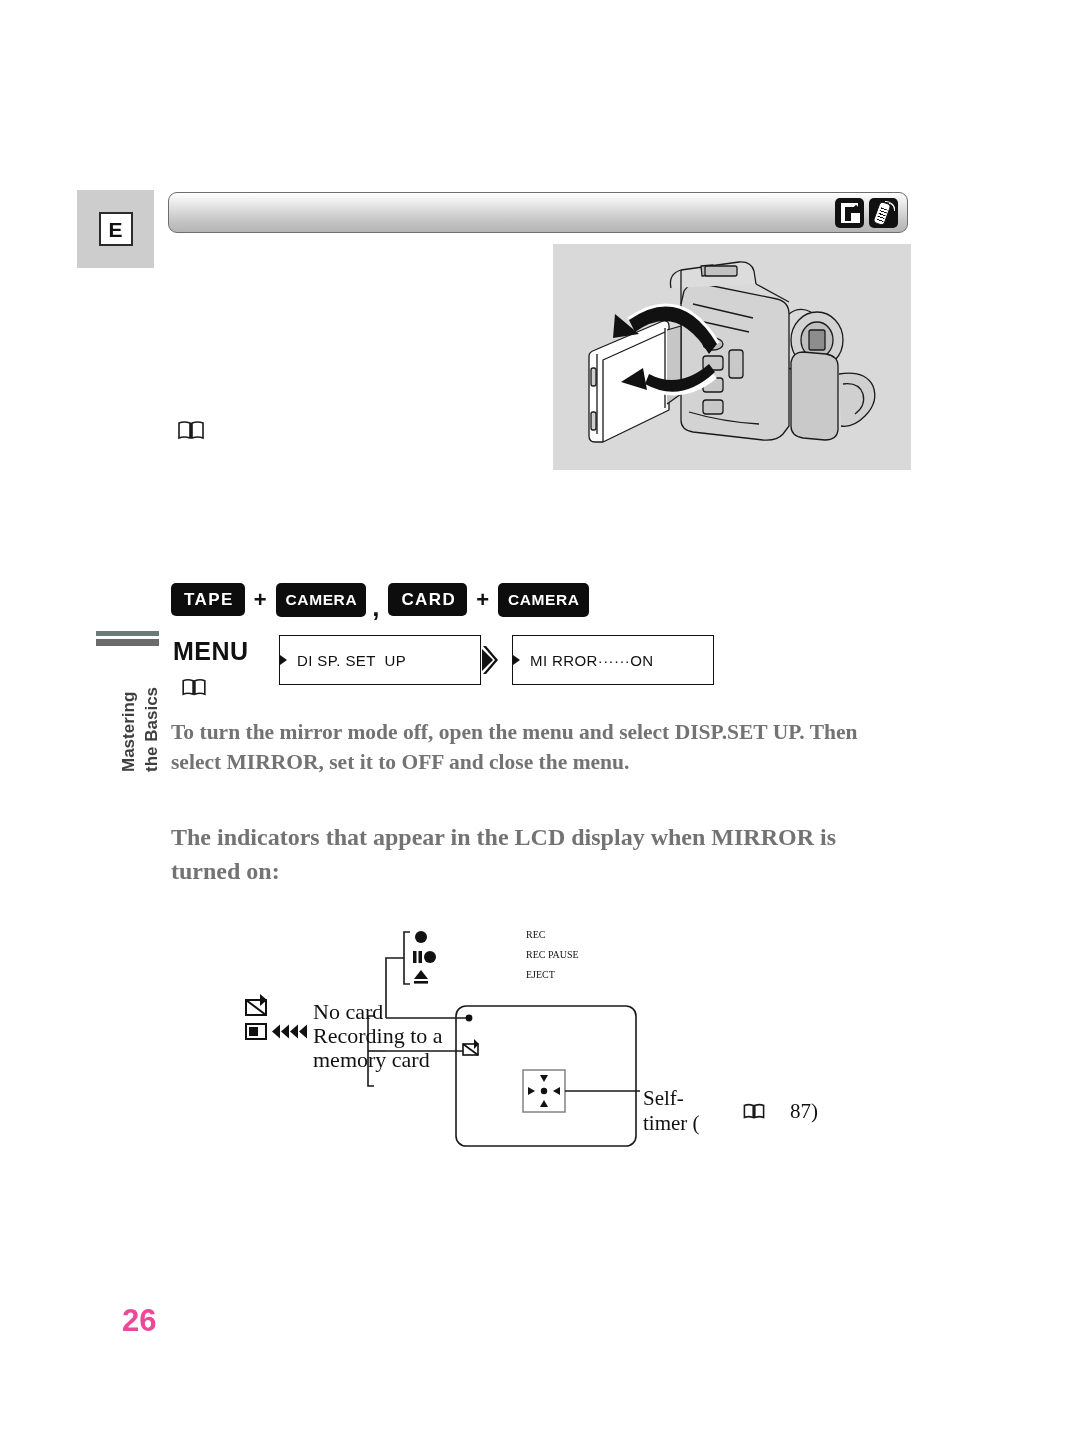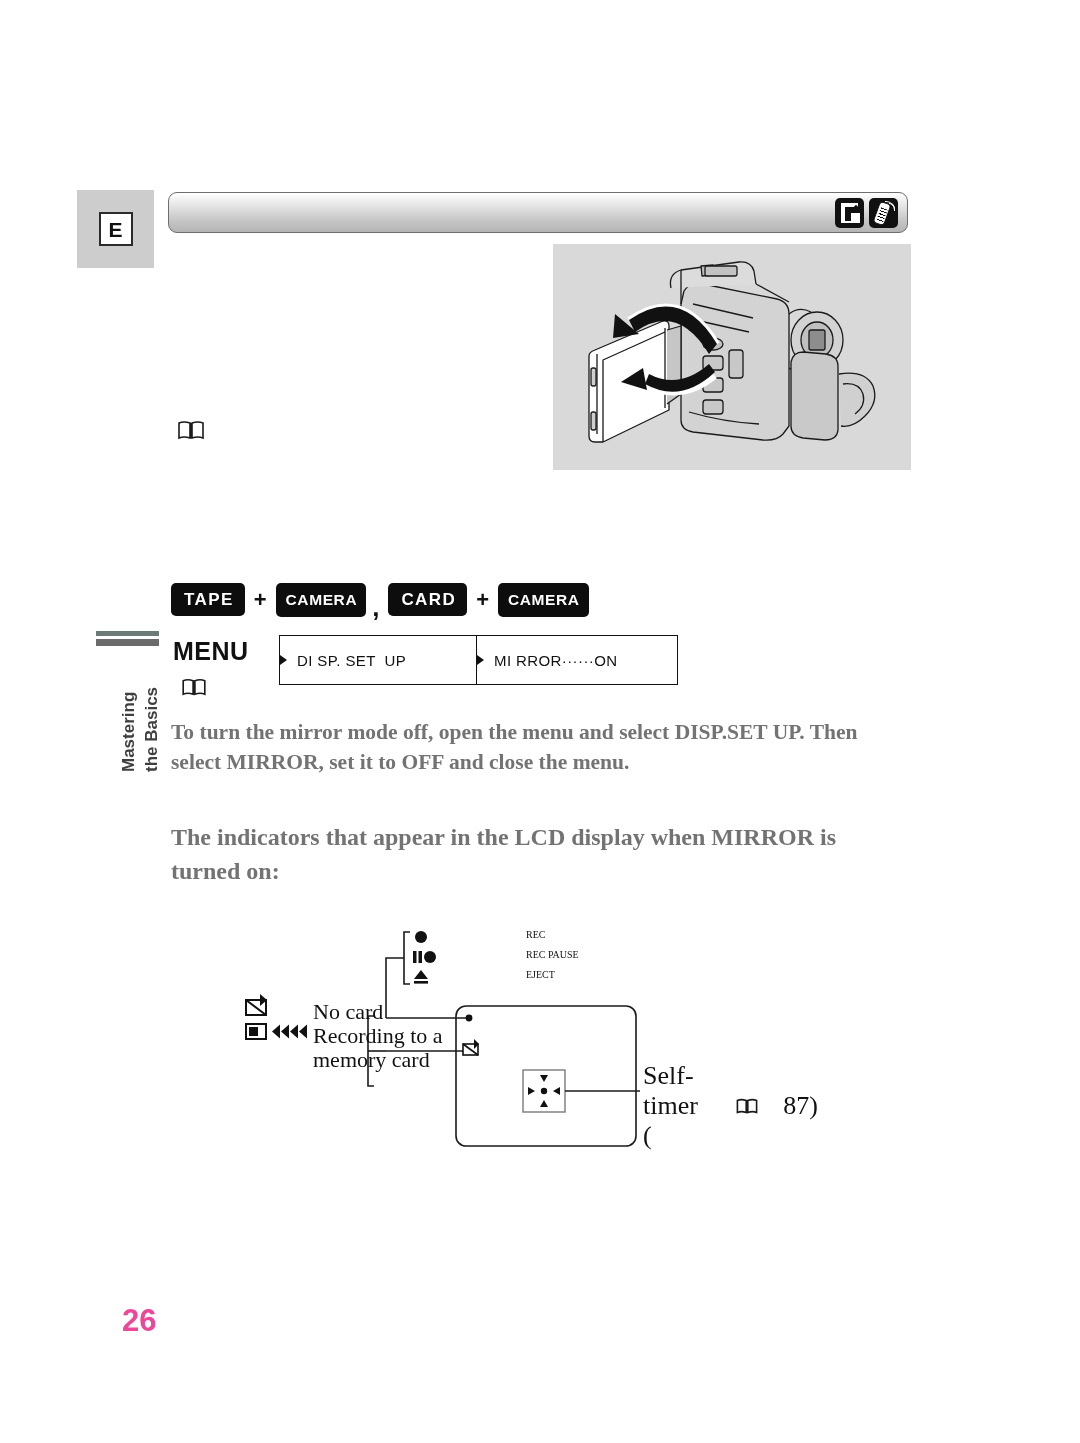--- a/index.html
+++ b/index.html
@@ -259,21 +259,21 @@
   }
   .menu-box {
     position: absolute;
     border: 1.6px solid #111111;
     background: #ffffff;
     box-sizing: border-box;
     display: flex;
     align-items: center;
   }
   #menu-box-1 { left: 279px; top: 635px; width: 202px; height: 50px; }
-  #menu-box-2 { left: 476px; top: 635px; width: 202px; height: 50px; }
+  #menu-box-2 { left: 512px; top: 635px; width: 202px; height: 50px; }
   .menu-text {
     font-family: "Liberation Sans", sans-serif;
     font-size: 15px;
     letter-spacing: 0.4px;
     color: #111111;
     margin-left: 9px;
     white-space: pre;
   }
   .menu-arrow-glyph {
     display: inline-block;
@@ -550,21 +550,21 @@
   </svg>
 
   <div class="diag-text" style="left:288px; top:11px;">REC</div>
   <div class="diag-text" style="left:288px; top:31px;">REC PAUSE</div>
   <div class="diag-text" style="left:288px; top:51px;">EJECT</div>
 
   <div class="diag-text big" style="left:75px; top:81px;">No card</div>
   <div class="diag-text big" style="left:75px; top:105px;">Recording to a</div>
   <div class="diag-text big" style="left:75px; top:129px;">memory card</div>
 
-  <div style="position:absolute; left:405px; top:143px; display:flex; align-items:center; font-family:'Liberation Serif',serif; font-size:26px; color:#111;gap:23px;">
+  <div style="position:absolute; left:405px; top:168px; display:flex; align-items:center; font-family:'Liberation Serif',serif; font-size:21px; color:#111;gap:23px;">
     <span>Self-timer (</span>
     <span style="display:inline-block; margin:0 2px 0 6px;">
       <svg width="22" height="16" viewBox="0 0 26 20" xmlns="http://www.w3.org/2000/svg">
         <path d="M1 3 Q6 1 12 3 L12 18 Q6 16 1 18 Z" fill="#ffffff" stroke="#1a1a1a" stroke-width="2"></path>
         <path d="M25 3 Q20 1 14 3 L14 18 Q20 16 25 18 Z" fill="#ffffff" stroke="#1a1a1a" stroke-width="2"></path>
         <rect x="12" y="3" width="2" height="15" fill="#1a1a1a"></rect>
       </svg>
     </span>
     <span>87)</span>
   </div>

